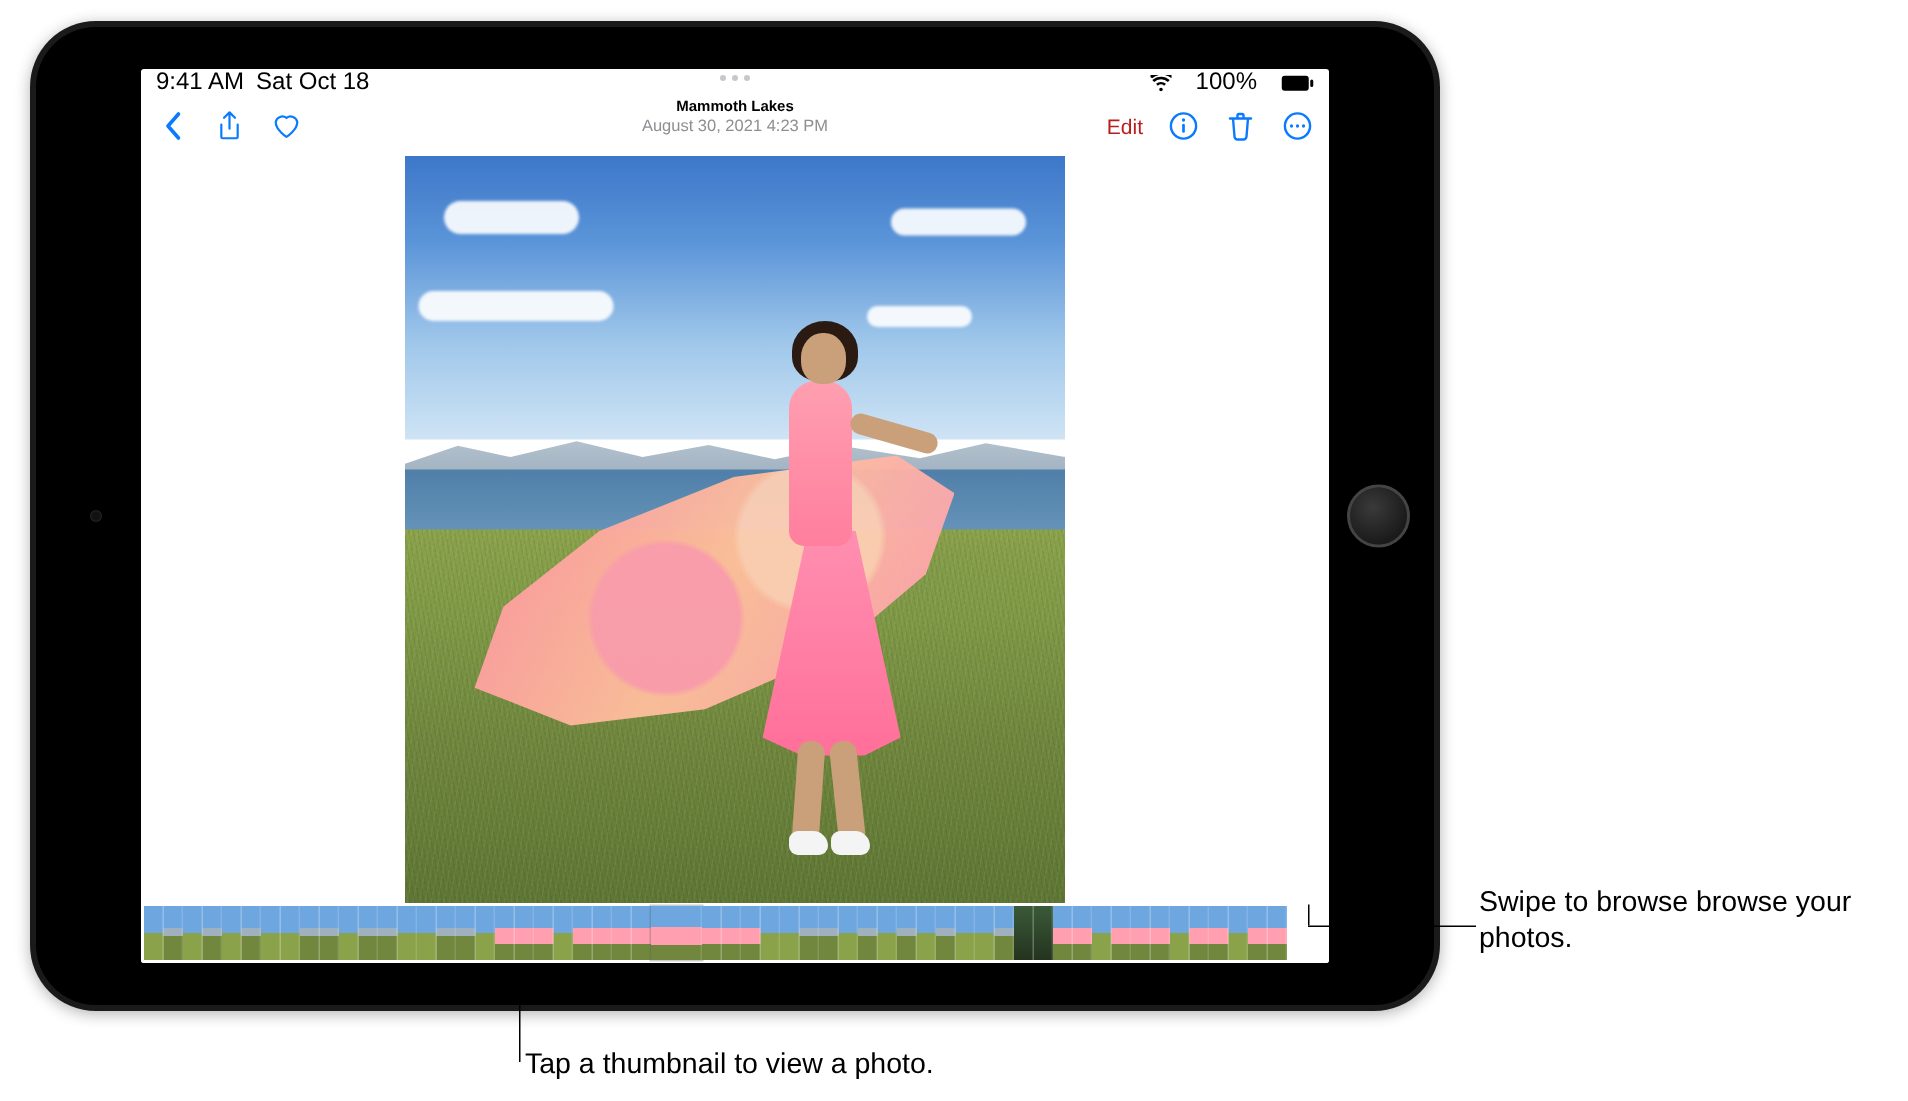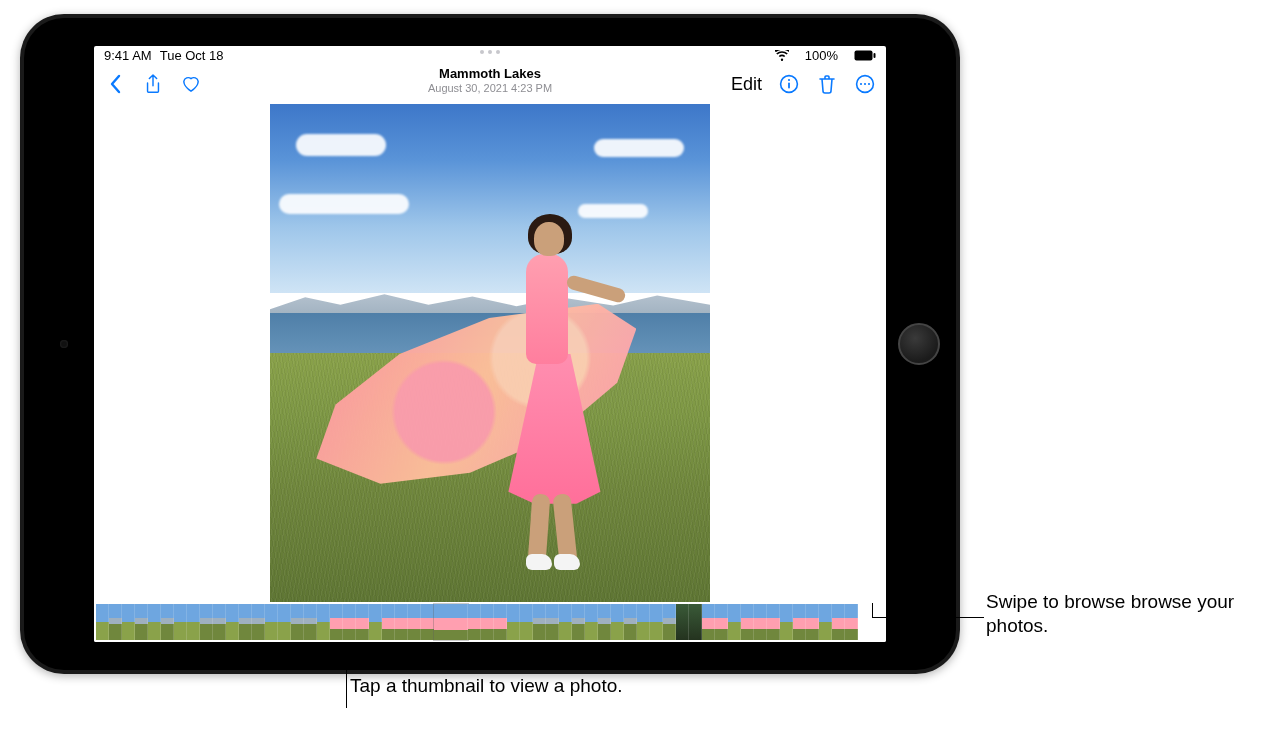--- a/index.html
+++ b/index.html
@@ -63,21 +63,21 @@
     flex-direction: column;
   }
 
   
   .status-bar {
     height: 18px;
     display: flex;
     align-items: center;
     justify-content: space-between;
     padding: 0 10px;
-    font-size: 13px;
+    font-size: 16px;
     font-weight: 500;
     color: #000;
   }
   .status-left { display: flex; gap: 8px; }
   .status-right { display: flex; align-items: center; gap: 16px; }
   .wifi svg, .battery svg { display: block; }
   .status-center-dots {
     position:absolute; left:50%; top:4px; transform:translateX(-50%);
     display:flex; gap:4px;
   }
@@ -95,29 +95,29 @@
     position: absolute; top: 0; height: 40px;
     display: flex; align-items: center; gap: 16px;
     padding: 0 10px;
   }
   .nav-left { left: 0; }
   .nav-right { right: 0; }
   .nav-center {
     position: absolute; left: 50%; top: 2px; transform: translateX(-50%);
     text-align: center;
   }
-  .nav-title { font-size: 13px; font-weight: 600; color: #000; }
+  .nav-title { font-size: 10px; font-weight: 600; color: #000; }
   .nav-subtitle { font-size: 11px; color: #8e8e93; margin-top:1px; }
   .icon-btn {
     color: #0a7aff;
     display: inline-flex; align-items: center; justify-content: center;
     width: 22px; height: 22px;
     cursor: pointer;
   }
-  .text-btn { color:#000000; font-size:18px; cursor:pointer; }
+  .text-btn { color:#b91c1c; font-size:14px; cursor:pointer; }
 
   
   .photo-area {
     flex: 1;
     display: flex;
     align-items: stretch;
     justify-content: center;
     background: #fff;
     padding: 0 0 0 0;
     overflow:hidden;
@@ -234,21 +234,21 @@
   }
 
   
   .callout {
     position:absolute;
     font-size:19px;
     color:#000;
     line-height:1.25;
   }
   .callout.right { left: 986px; top: 590px; width: 280px; }
-  .callout.bottom { left: 350px; top: 674px; }
+  .callout.bottom { left: 350px; top: 698px; }
   .leader{
     position:absolute; background:#000;
   }
   .leader.r1{ left:872px; top:617px; width:112px; height:1px; }
   .leader.r2{ left:872px; top:617px; width:1px; height:14px; transform:translateY(-14px);}
   .leader.b1{ left:346px; top:646px; width:1px; height:62px; }
 
 </style>
 </head>
 <body>
@@ -256,21 +256,21 @@
 <div class="device">
   <div class="device-inner"></div>
   <div class="camera"></div>
   <div class="home-button"></div>
 
   <div class="screen">
 
     <div class="status-bar">
       <div class="status-left">
         <span>9:41 AM</span>
-        <span>Tue Oct 18</span>
+        <span>Sat Oct 18</span>
       </div>
       <div class="status-center-dots">
         <span></span>
           <span></span>
           <span></span>
       </div>
       <div class="status-right">
         <span class="wifi">
           <svg width="14" height="11" viewBox="0 0 14 11">
               <path fill="#000" d="M7 9.5a1.2 1.2 0 100 2.4 1.2 1.2 0 000-2.4zm-3.3-2.6a5 5 0 016.6 0l-1.2 1.2a3.3 3.3 0 00-4.2 0L3.7 6.9zm-2.5-2.5a8.6 8.6 0 0111.6 0l-1.2 1.2a6.9 6.9 0 00-9.2 0L1.2 4.4zM-1.3 1.9A12.1 12.1 0 0115.3 1.9l-1.2 1.2a10.4 10.4 0 00-13 0L-1.3 1.9z" transform="translate(0 -1)"></path>

